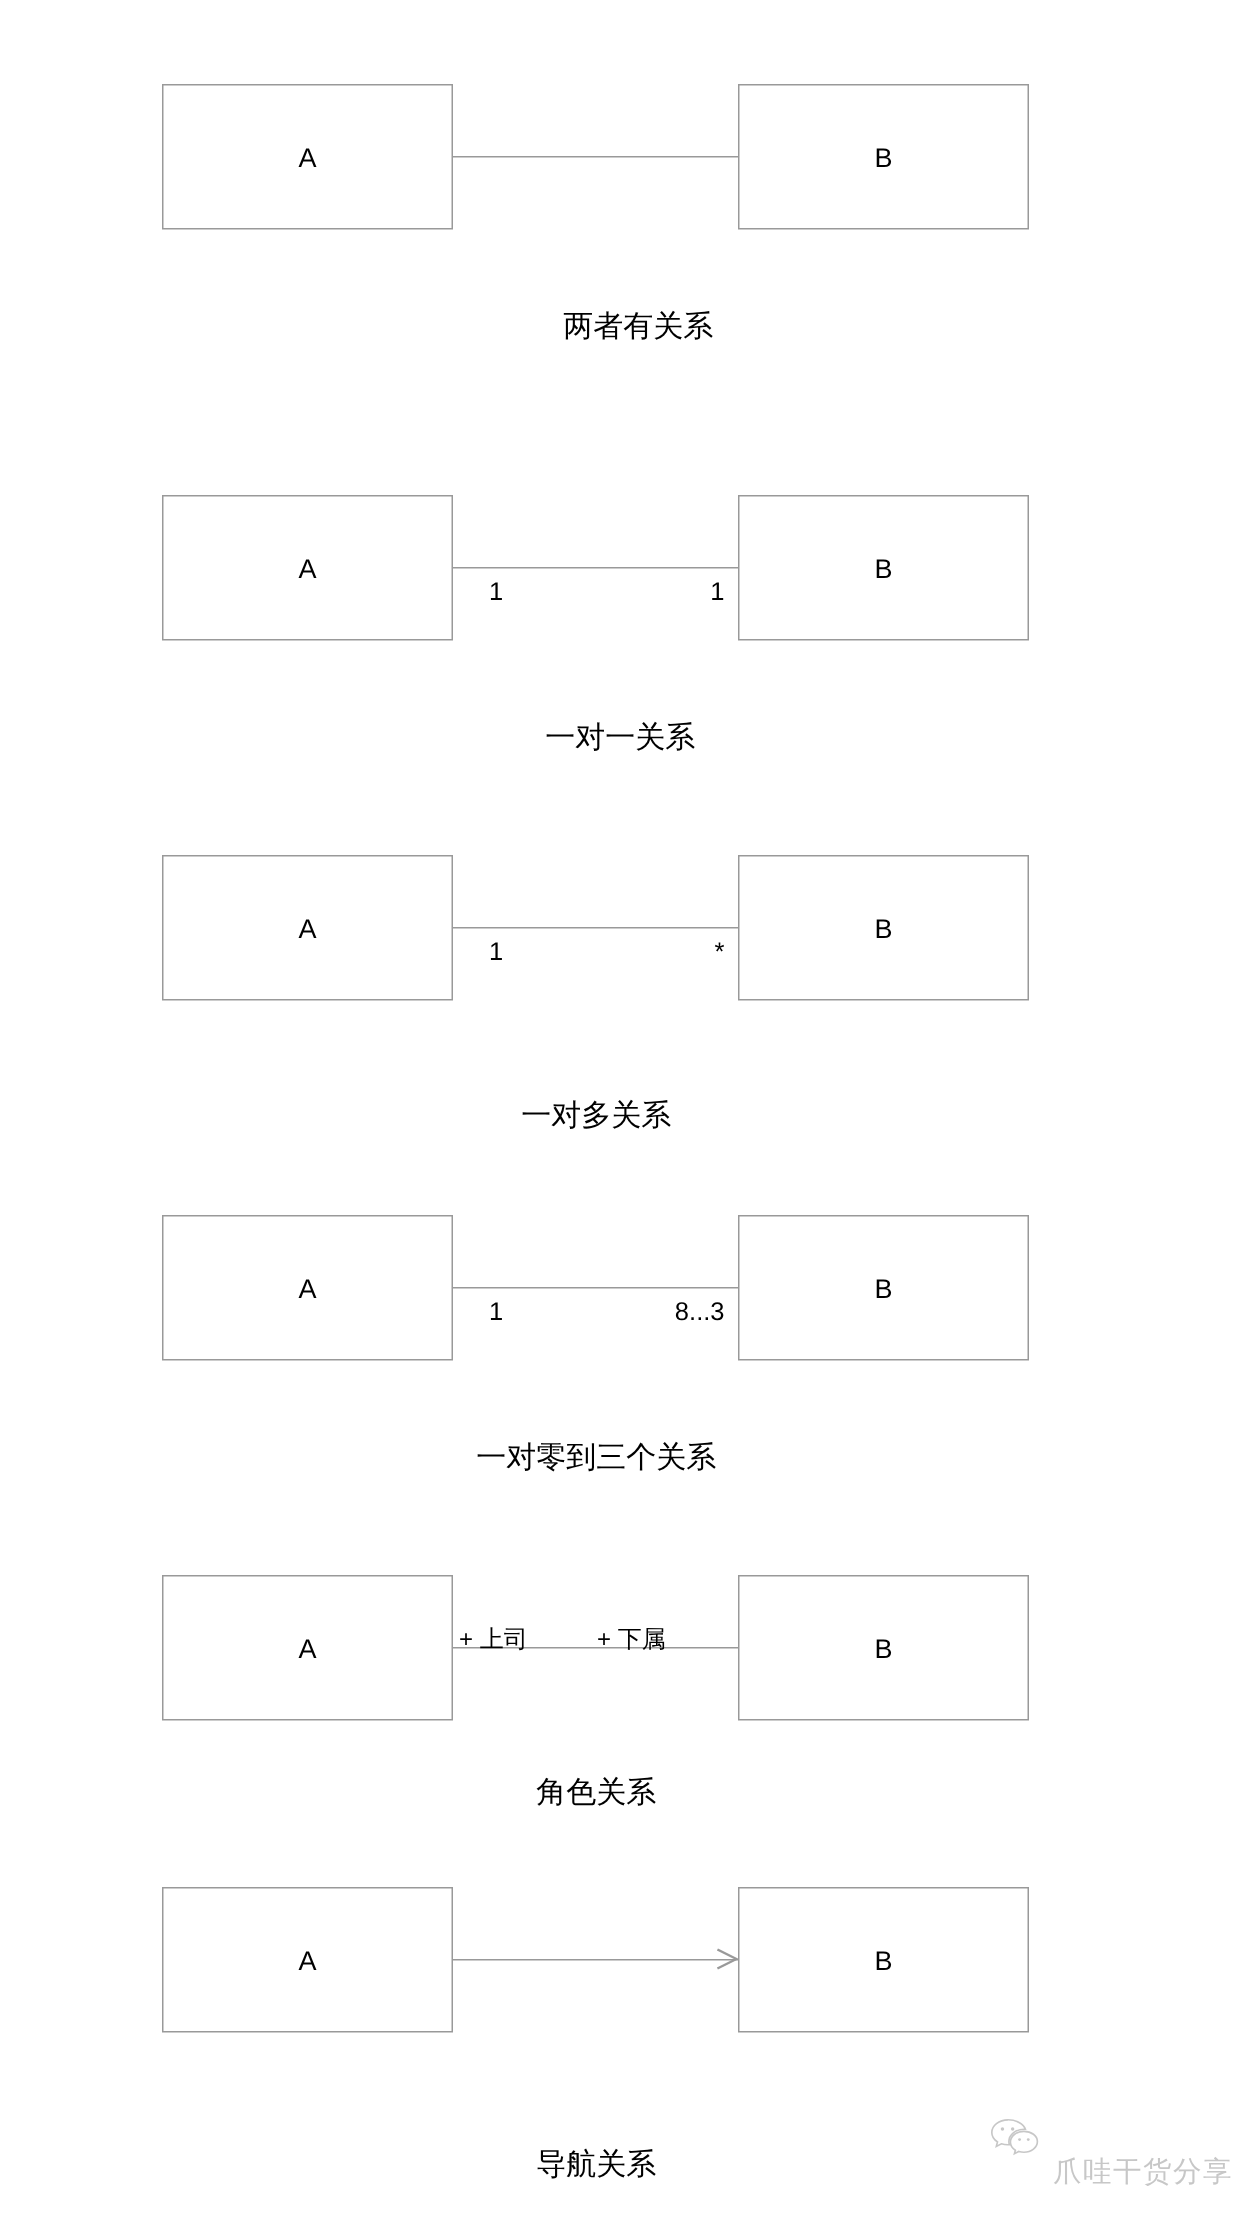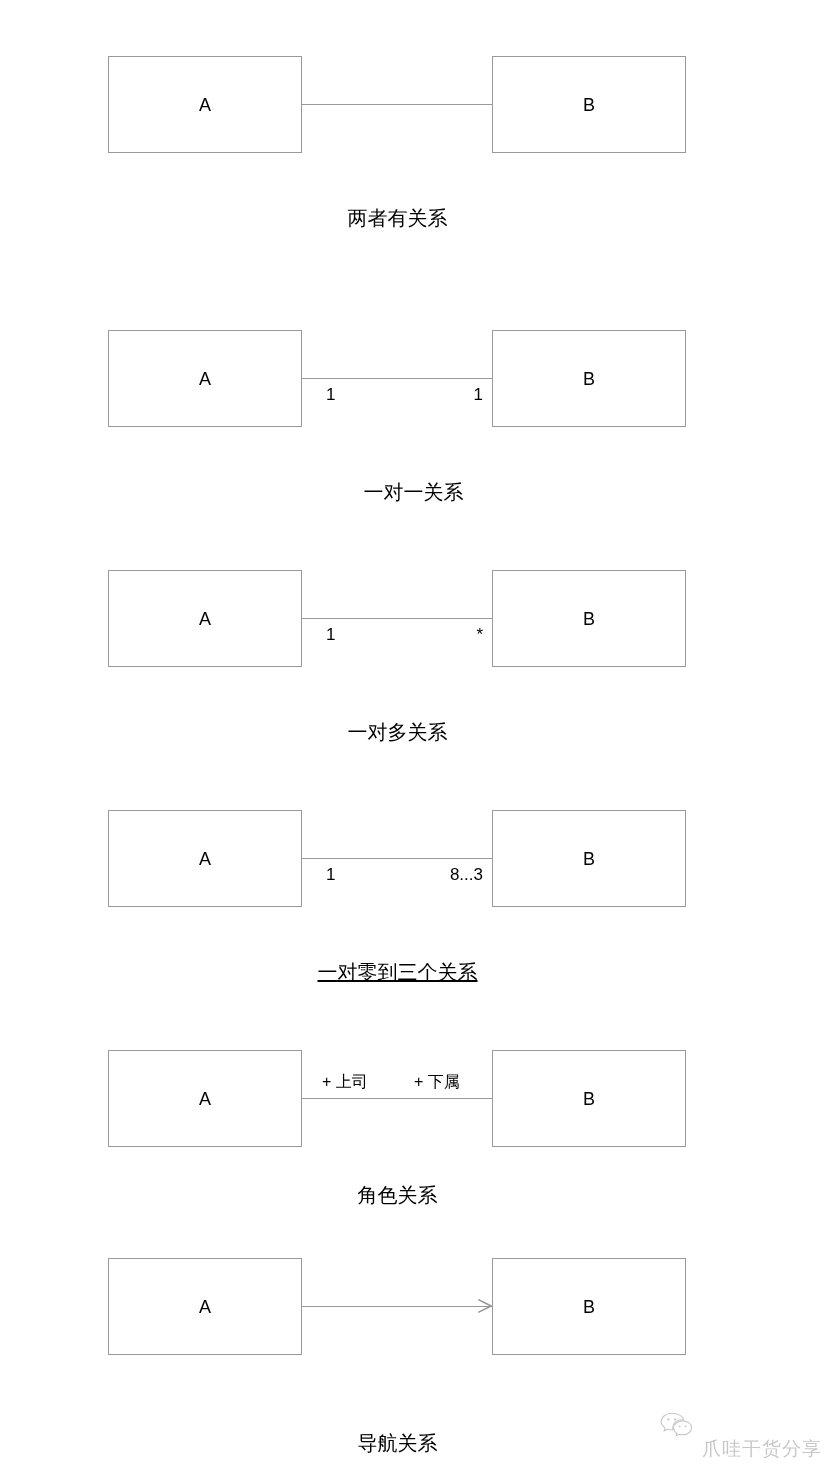--- a/index.html
+++ b/index.html
@@ -70,21 +70,21 @@
     font-size: 17px;
     line-height: 1;
     color: #000;
     white-space: nowrap;
   }
   
   .endlabel.below       { top: 56px; }
   .endlabel.below.src   { left: 326px; text-align: left; }
   .endlabel.below.tgt   { left: 398px; width: 85px; text-align: right; }
   
-  .endlabel.above       { top: 24px; font-size: 16px; margin-left: 16px; }
+  .endlabel.above       { top: 36px; font-size: 16px; }
   .endlabel.above.src   { left: 306px; text-align: left; }
   .endlabel.above.tgt   { left: 398px; width: 85px; }
 
   
   .arrowhead {
     position: absolute;
     left: 476px;
     top: 48px;
     width: 16px;
     height: 16px;
@@ -129,21 +129,21 @@
 <div class="canvas">
 
   <div class="panel" style="top:56px;">
     <div class="cbox left">
       <div class="cbox-label">A</div>
     </div>
     <div class="cbox right">
       <div class="cbox-label">B</div>
     </div>
     <div class="assoc-line"></div>
-    <div class="caption" style="top:152px;">两者有关系</div>
+    <div class="caption" style="top:152px;padding-left:28px;">两者有关系</div>
   </div>
 
   <div class="panel" style="top:330px;">
     <div class="cbox left">
       <div class="cbox-label">A</div>
     </div>
     <div class="cbox right">
       <div class="cbox-label">B</div>
     </div>
     <div class="assoc-line"></div>
@@ -155,34 +155,34 @@
   <div class="panel" style="top:570px;">
     <div class="cbox left">
       <div class="cbox-label">A</div>
     </div>
     <div class="cbox right">
       <div class="cbox-label">B</div>
     </div>
     <div class="assoc-line"></div>
     <div class="endlabel below src">1</div>
     <div class="endlabel below tgt">*</div>
-    <div class="caption" style="top:152px;">一对多关系</div>
+    <div class="caption" style="top:164px;">一对多关系</div>
   </div>
 
   <div class="panel" style="top:810px;">
     <div class="cbox left">
       <div class="cbox-label">A</div>
     </div>
     <div class="cbox right">
       <div class="cbox-label">B</div>
     </div>
     <div class="assoc-line"></div>
     <div class="endlabel below src">1</div>
     <div class="endlabel below tgt">8...3</div>
-    <div class="caption" style="top:152px;text-decoration:underline;">一对零到三个关系</div>
+    <div class="caption" style="top:152px;">一对零到三个关系</div>
   </div>
 
   <div class="panel" style="top:1050px;">
     <div class="cbox left">
       <div class="cbox-label">A</div>
     </div>
     <div class="cbox right">
       <div class="cbox-label">B</div>
     </div>
     <div class="assoc-line"></div>

